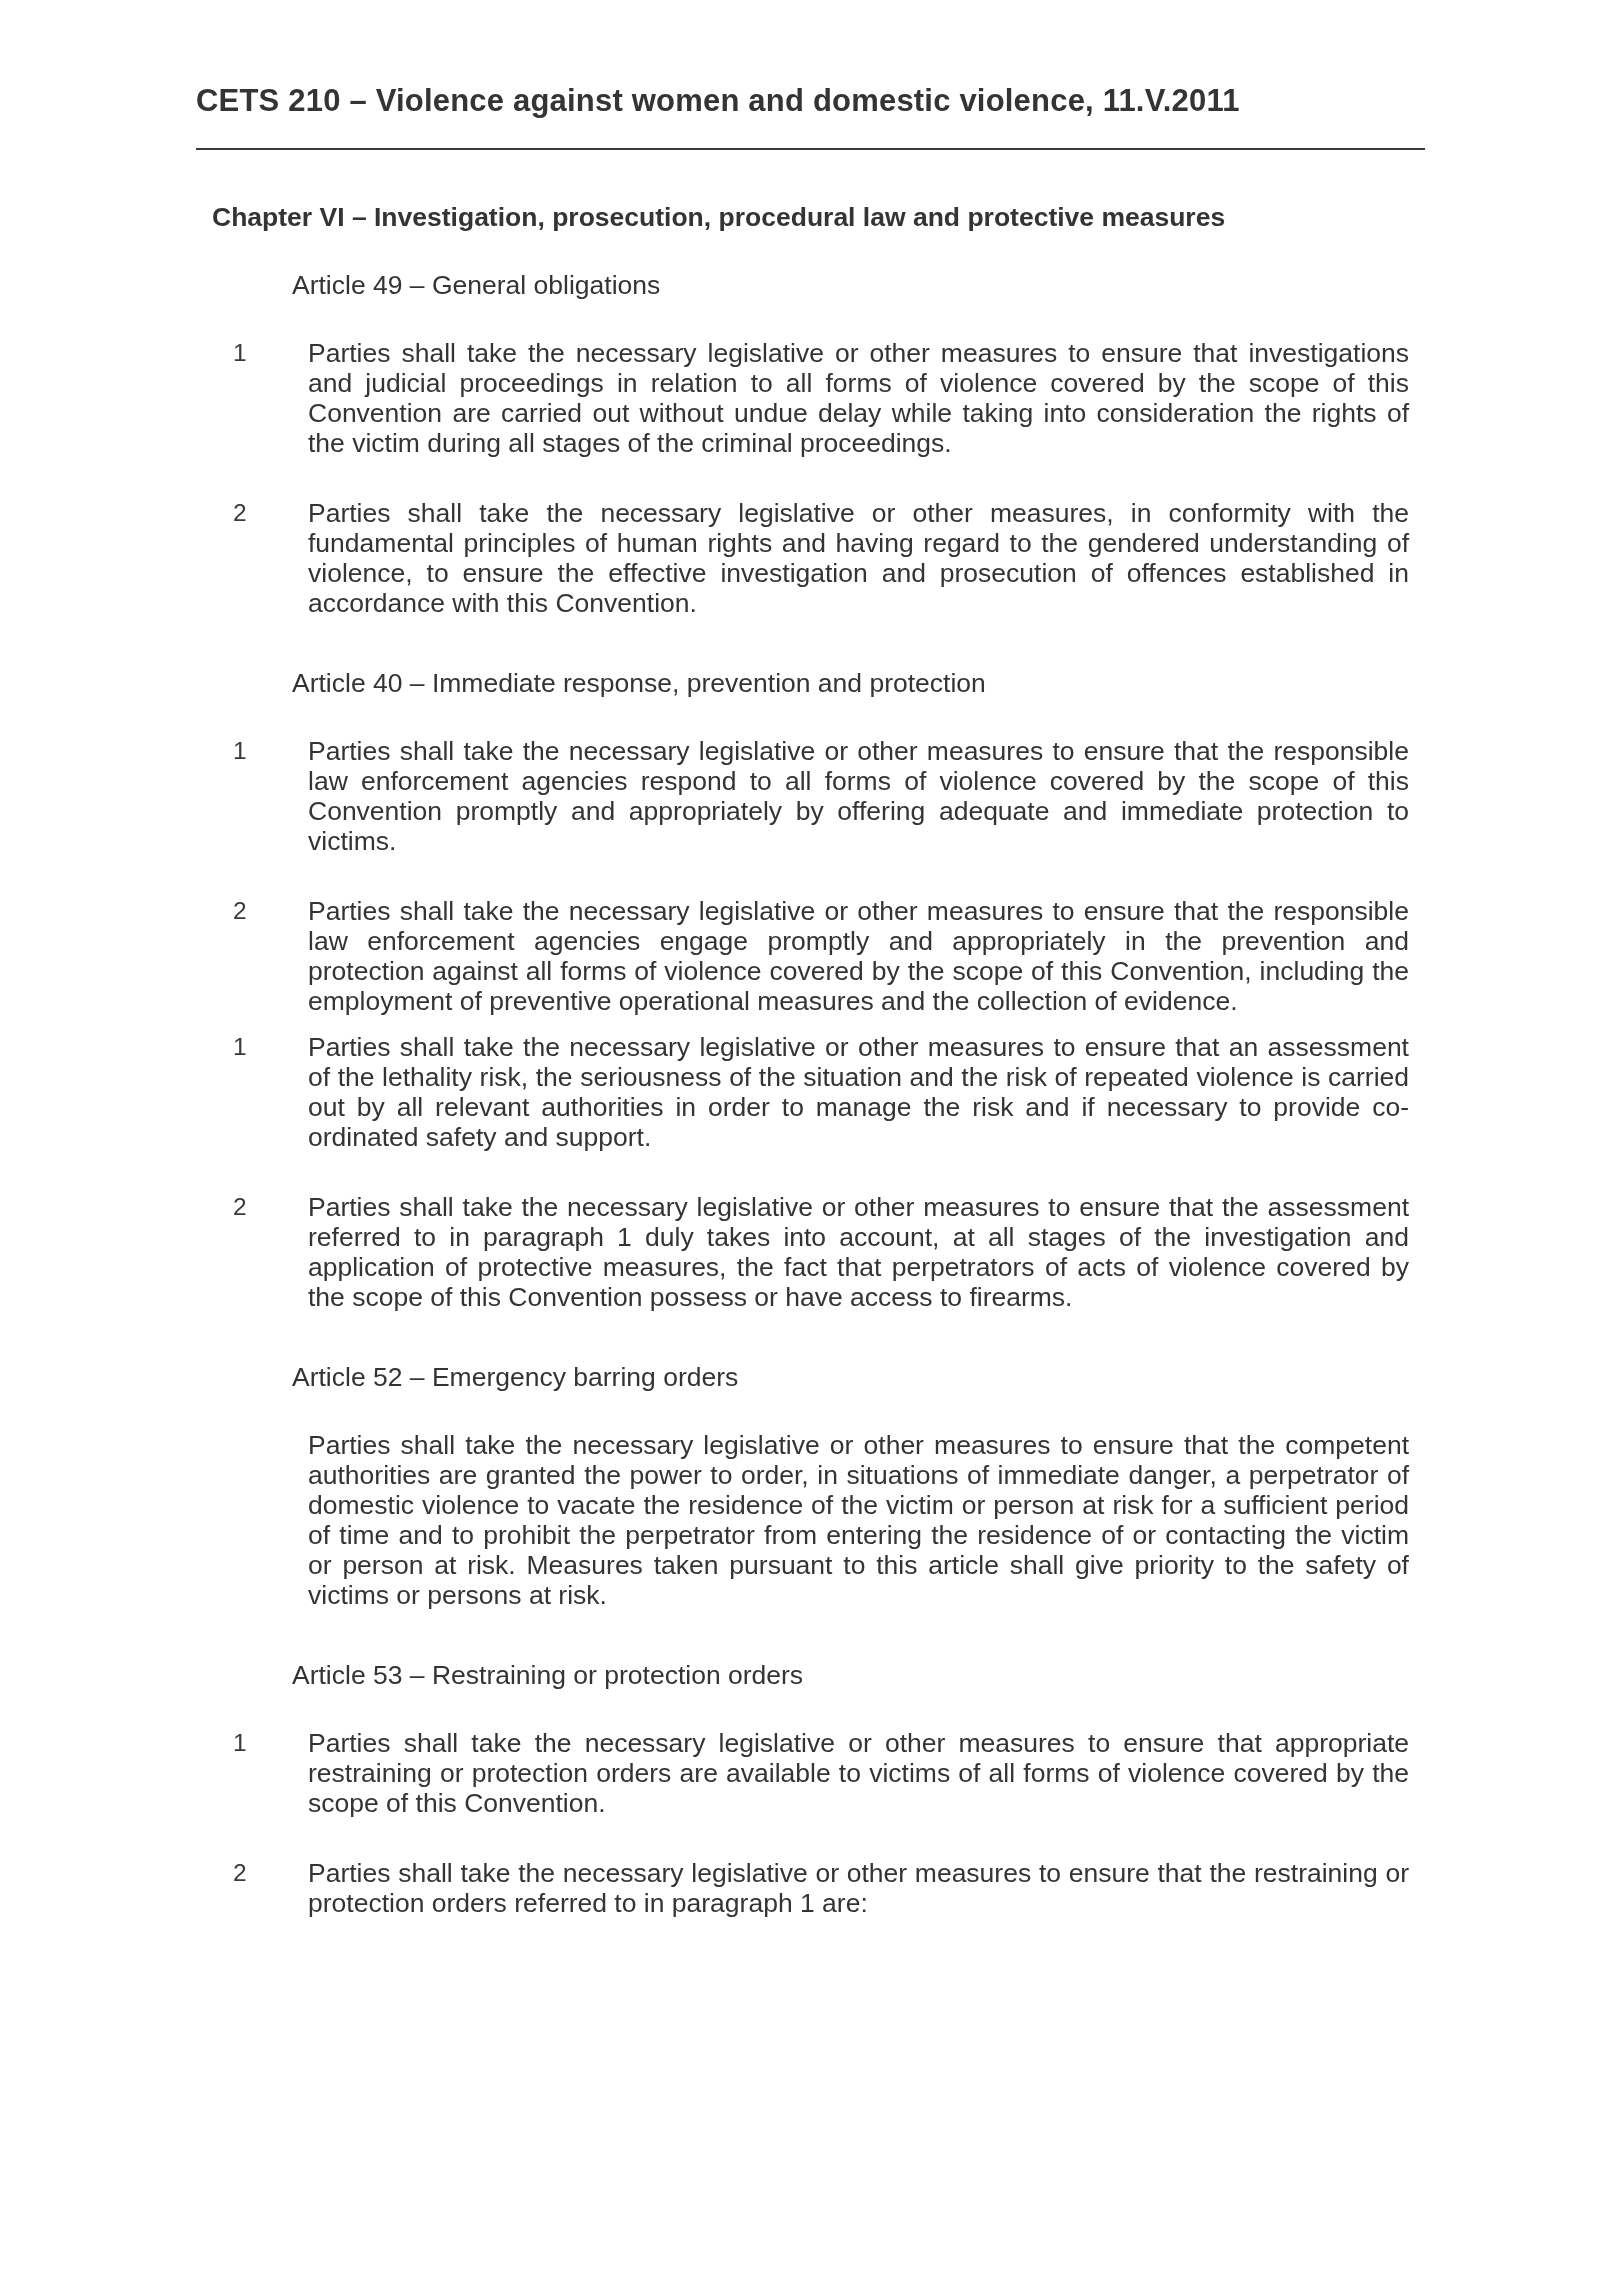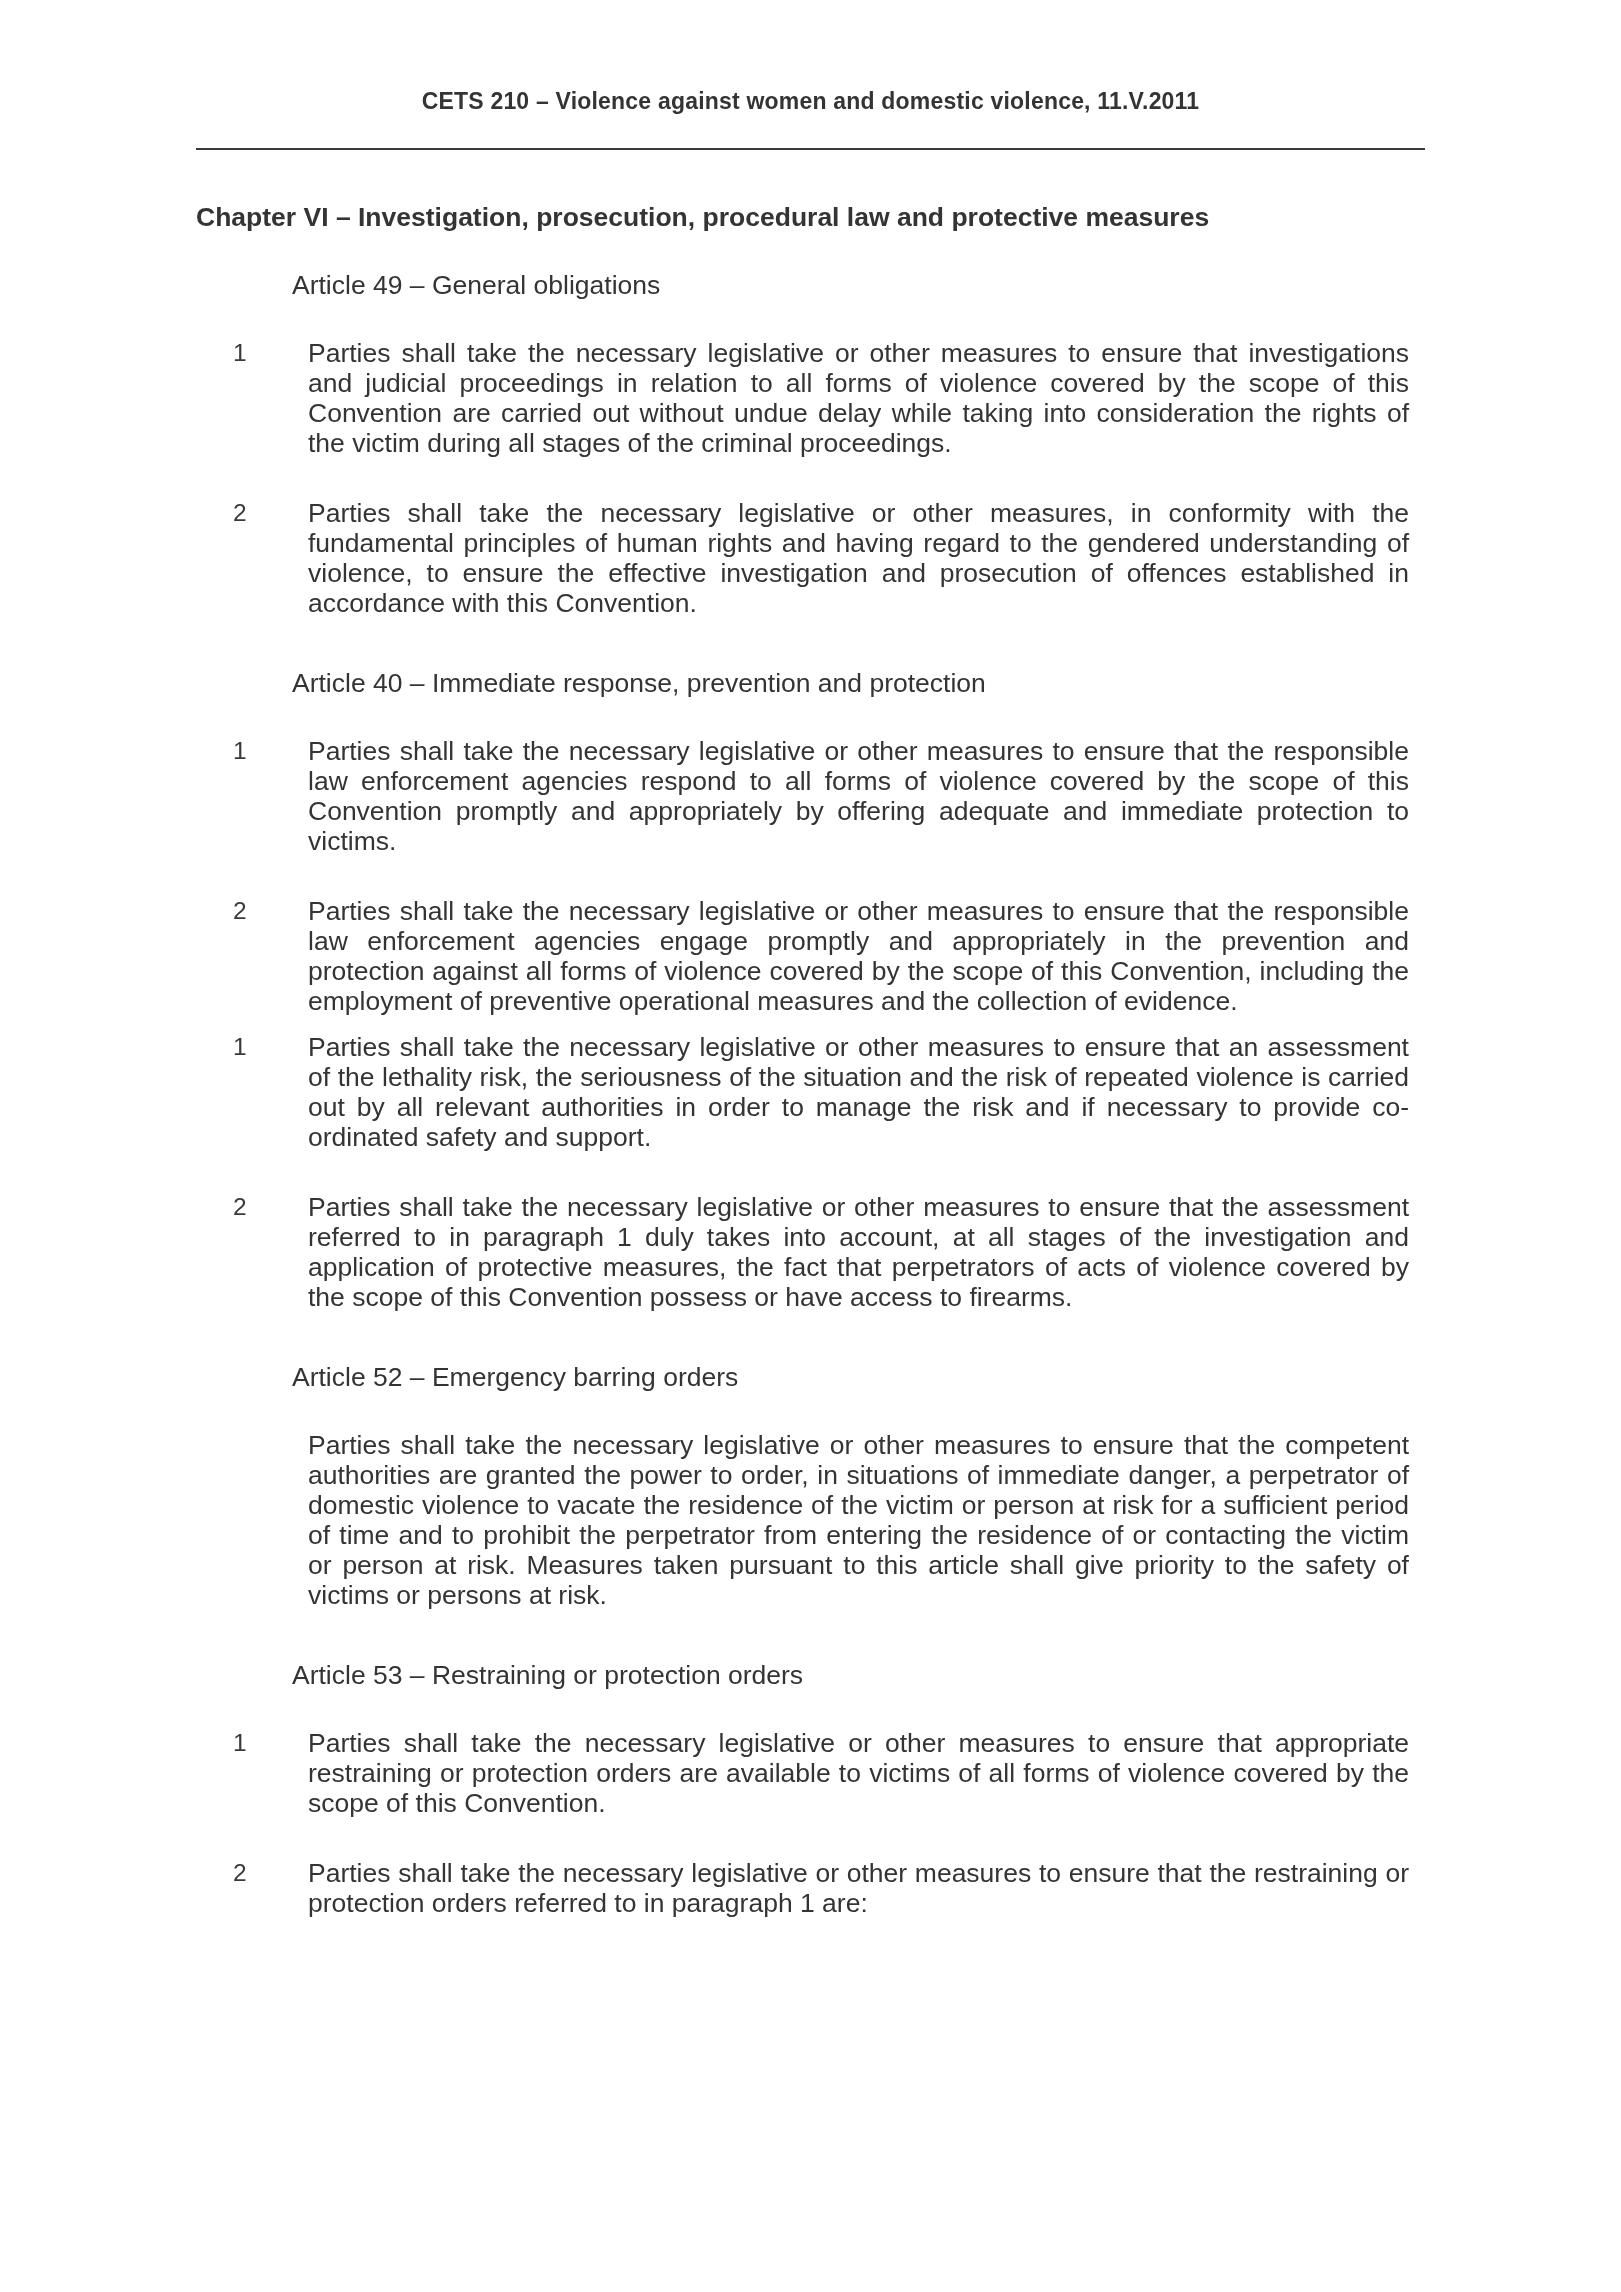--- a/index.html
+++ b/index.html
@@ -17,36 +17,36 @@
   .page {
     position: relative;
     width: 1621px;
     height: 2293px;
     box-sizing: border-box;
     padding: 86px 196px 0 196px;
     background: #ffffff;
     overflow: hidden;
   }
   .header-title {
-    text-align: center;
     font-weight: bold;
-    font-size: 23px;
+    font-size: 31px;
     line-height: 30px;
     letter-spacing: 0.2px;
   }
   .header-rule {
     height: 0;
     border-bottom: 2px solid #3a3a3a;
     margin-top: 32px;
   }
   .chapter-title {
     margin-top: 52px;
     font-weight: bold;
     font-size: 26.5px;
     line-height: 30px;
+    margin-left: 16px;
   }
   .article-title {
     margin-top: 50px;
     margin-bottom: 38px;
     margin-left: 96px;
     font-weight: normal;
     font-size: 26.5px;
     line-height: 30px;
   }
   .article:first-of-type .article-title {

